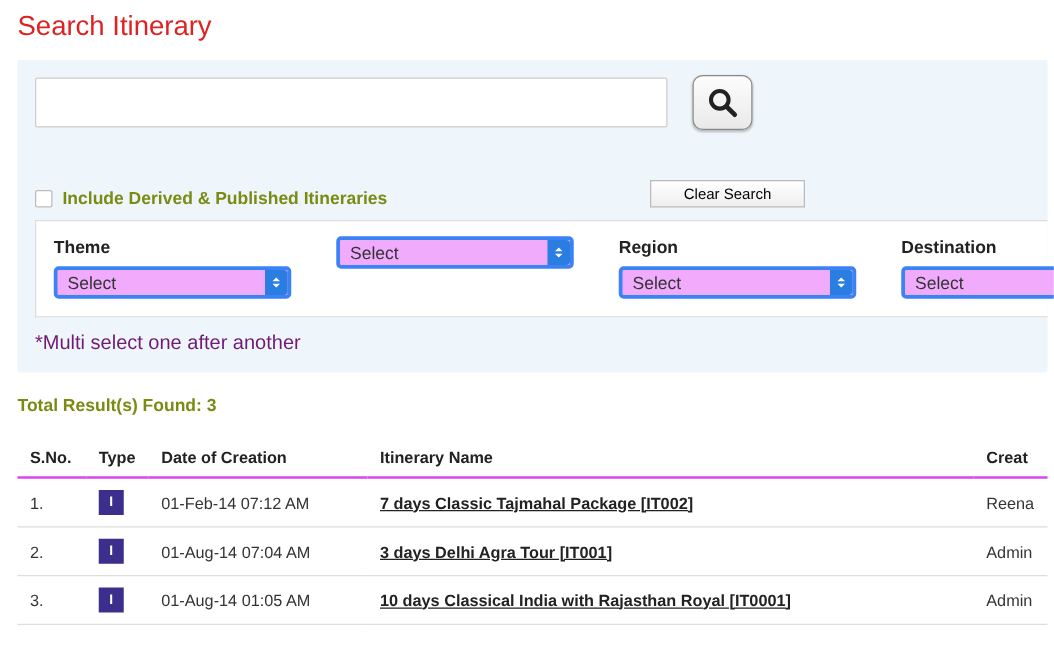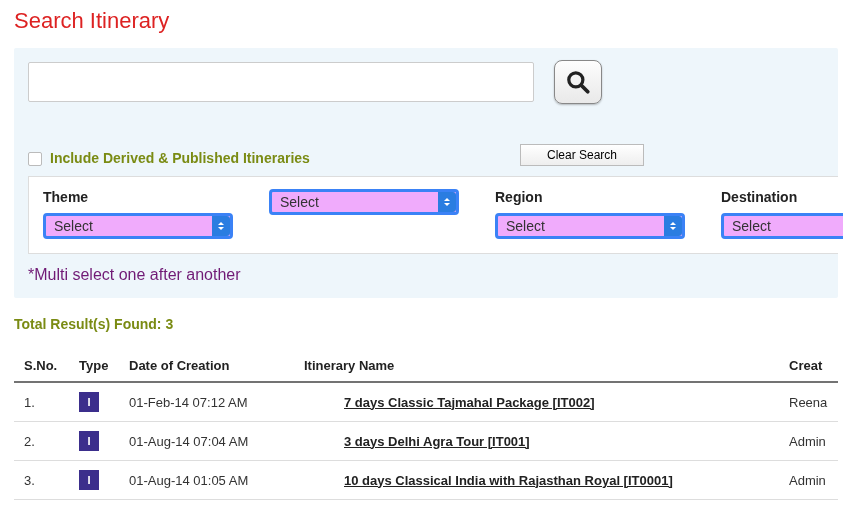--- a/index.html
+++ b/index.html
@@ -139,21 +139,21 @@
   }
   table.results {
     width: 824px;
     border-collapse: collapse;
     font-size: 13px;
   }
   table.results th {
     text-align: left;
     font-weight: 700;
     padding: 8px 10px;
-    border-bottom: 2px solid #737373;
+    border-bottom: 2px solid #d946ef;
     background: #fff;
     color: #222;
   }
   table.results td {
     padding: 9px 10px;
     border-bottom: 1px solid #ddd;
     vertical-align: middle;
   }
   .col-sno { width: 55px; }
   .col-type { width: 50px; }
@@ -169,21 +169,20 @@
     background: #3b2e8c;
     color: #fff;
     font-size: 11px;
     font-weight: 600;
   }
   .itin-link {
     color: #222;
     font-weight: 600;
     text-decoration: underline;
     cursor: pointer;
-    margin-left: 40px;
   }
 </style>
 </head>
 <body>
 
 <div class="page-title">Search Itinerary</div>
 
 <div class="search-panel">
 
   <div class="search-row">

